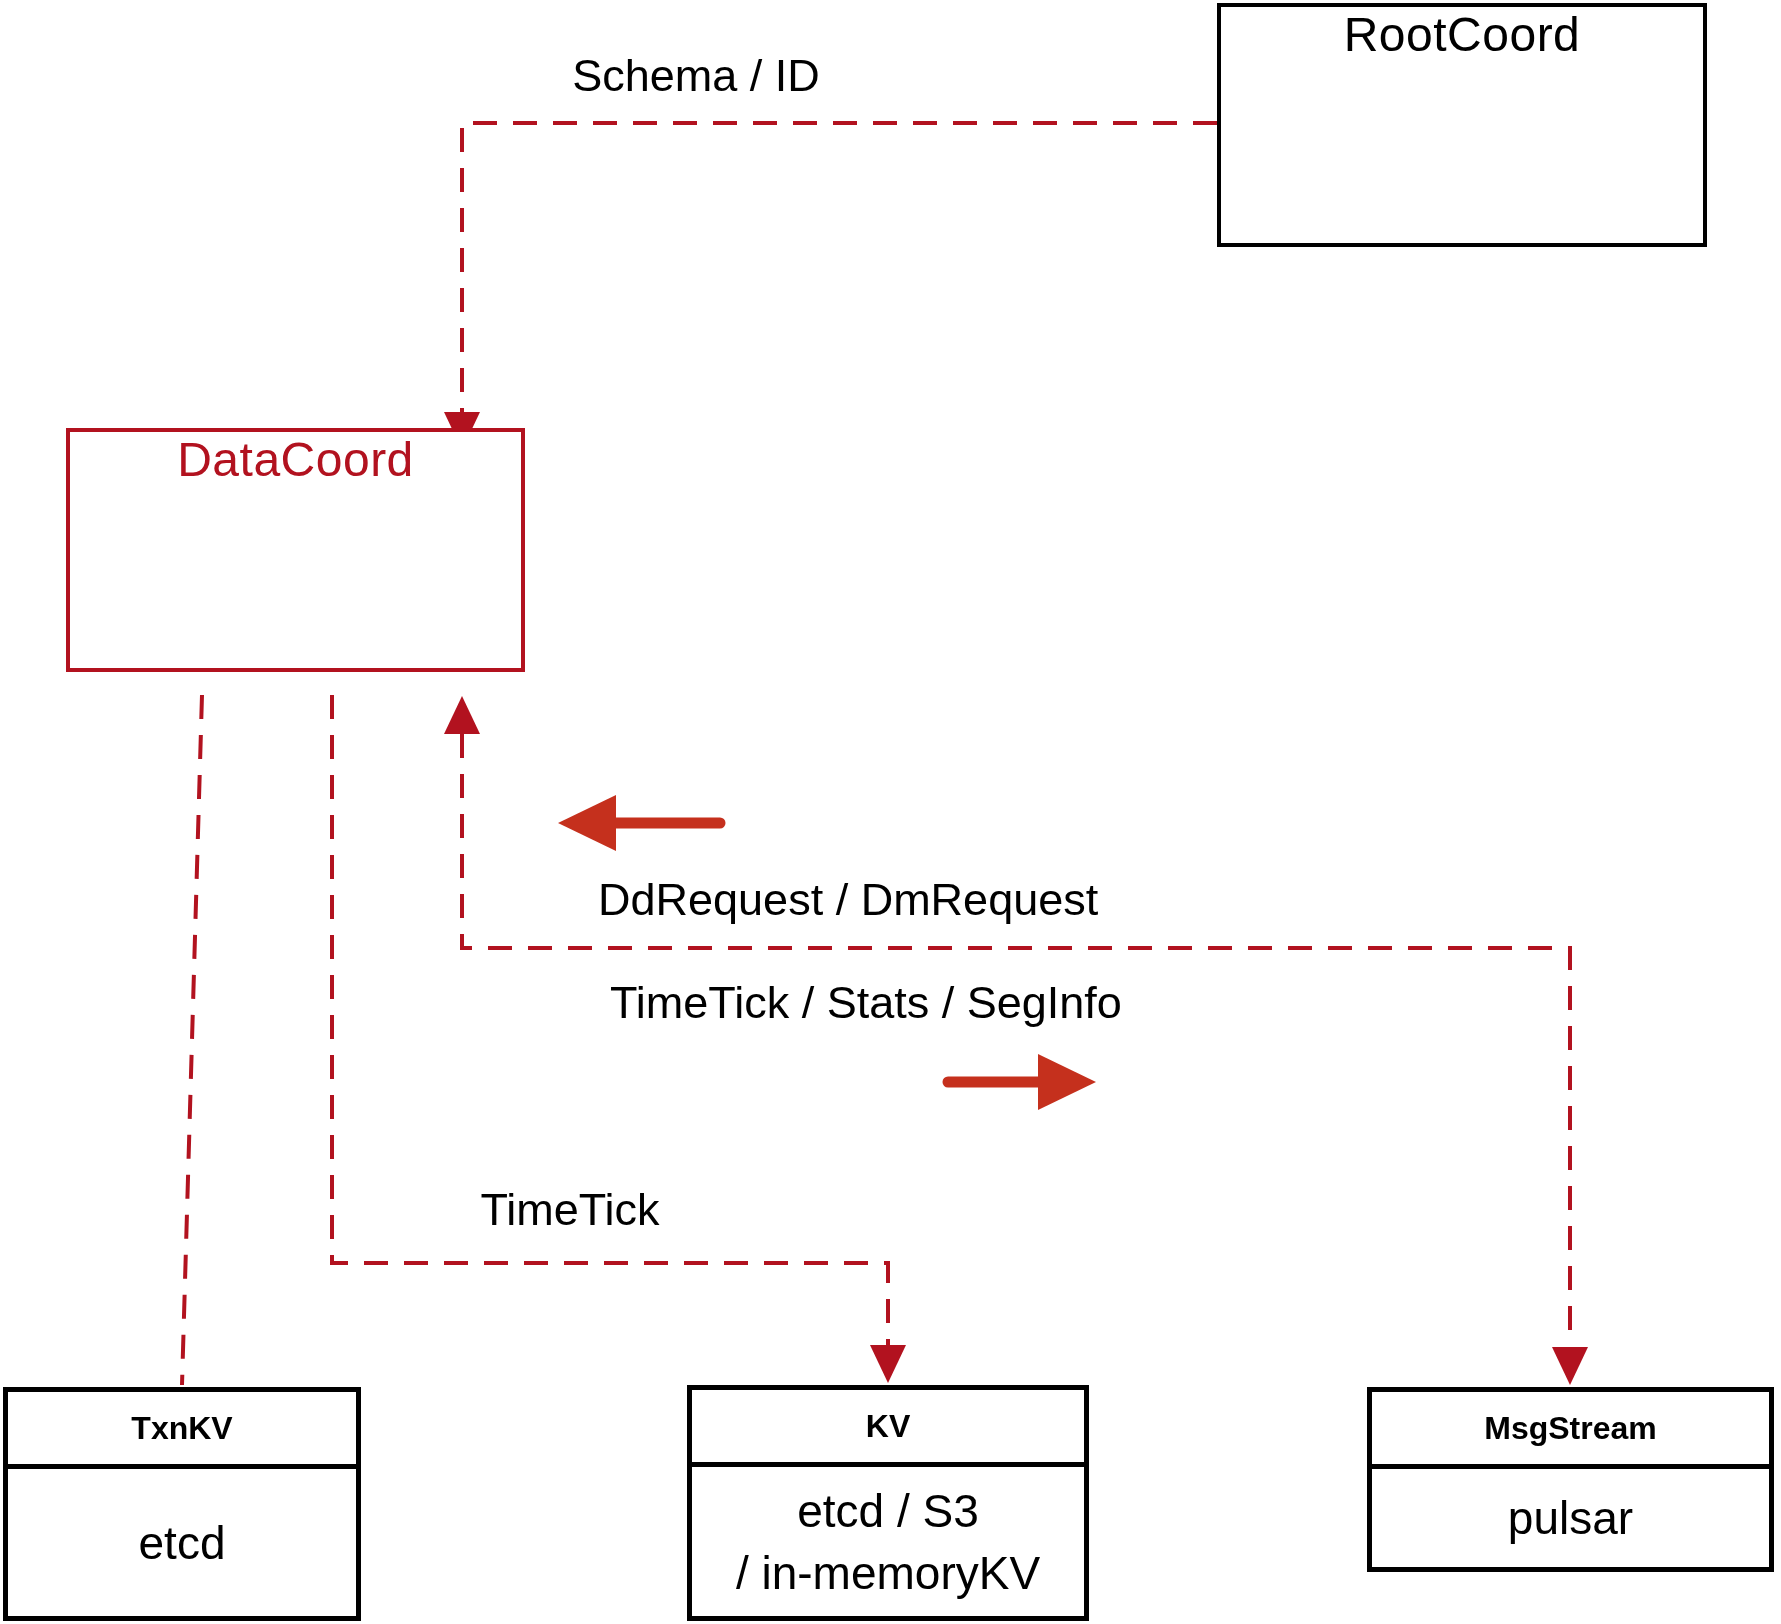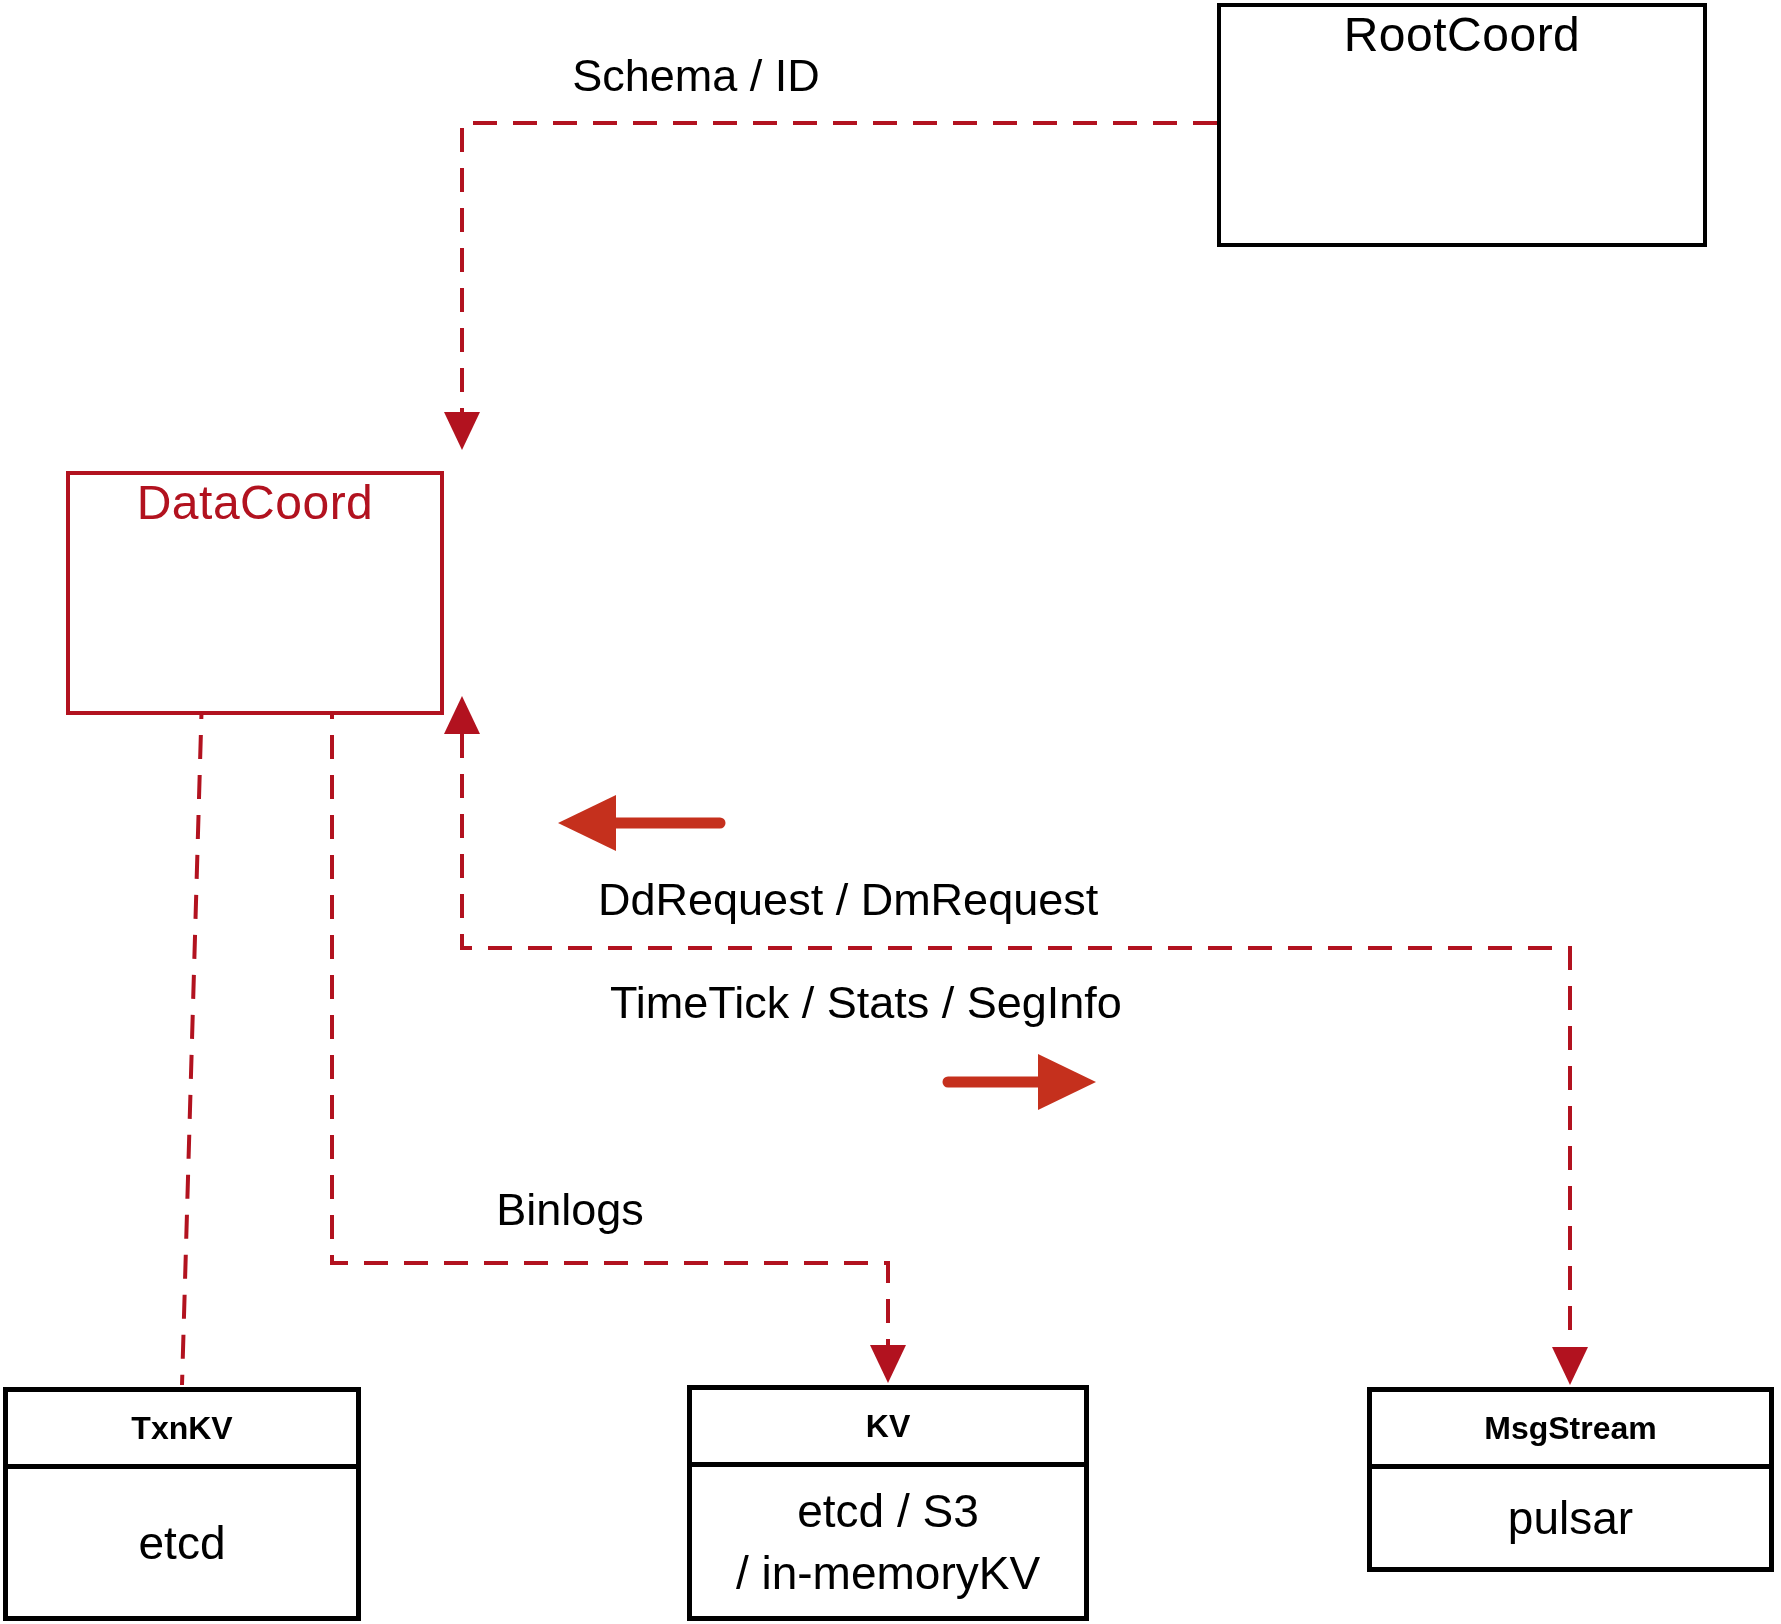--- a/index.html
+++ b/index.html
@@ -29,21 +29,21 @@
     box-sizing:border-box;
     background:#ffffff;
     font-size:48px;
     letter-spacing:0.5px;
   }
   .rootcoord{
     left:1217px;top:3px;width:490px;height:244px;
     border:4px solid var(--box-black);
   }
   .datacoord{
-    left:66px;top:471px;width:378px;height:244px;
+    left:66px;top:428px;width:459px;height:244px;
     border:4px solid var(--line-red);
     color:var(--line-red);
   }
 
   .table{
     position:absolute;
     box-sizing:border-box;
     border:5px solid var(--box-black);
     background:#ffffff;
     display:flex;flex-direction:column;
@@ -141,15 +141,15 @@
   <div class="table msgstream">
     <div class="thead">MsgStream</div>
     <div class="tbody">
       <div>pulsar</div>
     </div>
   </div>
 
   <div class="edge-label lbl-schema">Schema / ID</div>
   <div class="edge-label lbl-ddrequest">DdRequest / DmRequest</div>
   <div class="edge-label lbl-timetick">TimeTick / Stats / SegInfo</div>
-  <div class="edge-label lbl-binlogs">Binlogs</div>
+  <div class="edge-label lbl-binlogs">TimeTick</div>
 
 </div>
 
 </body></html>

